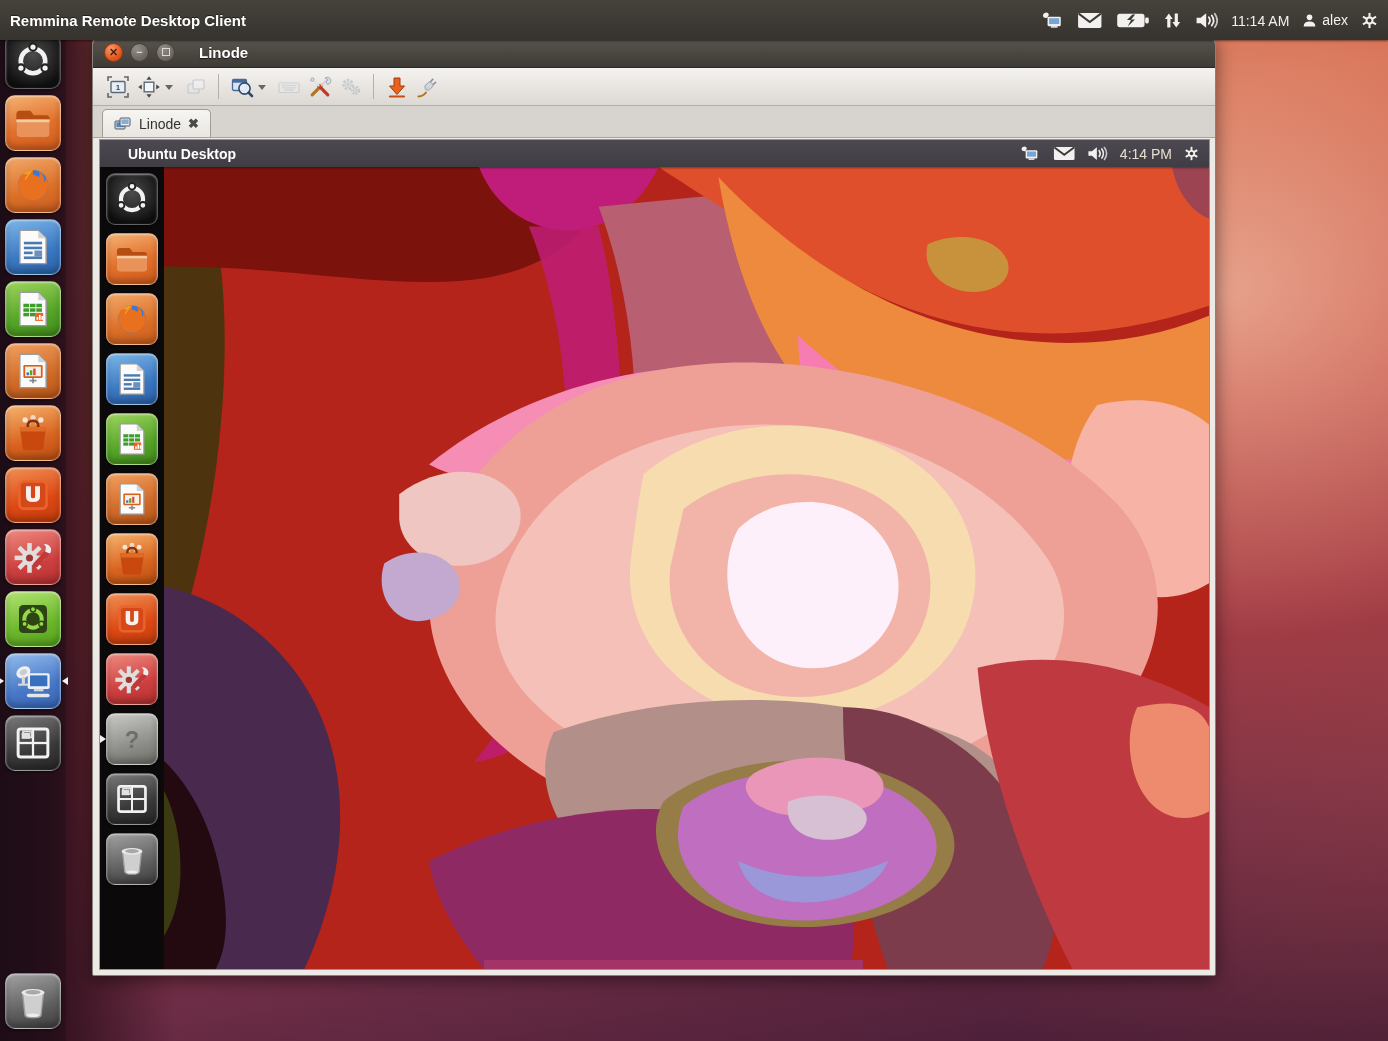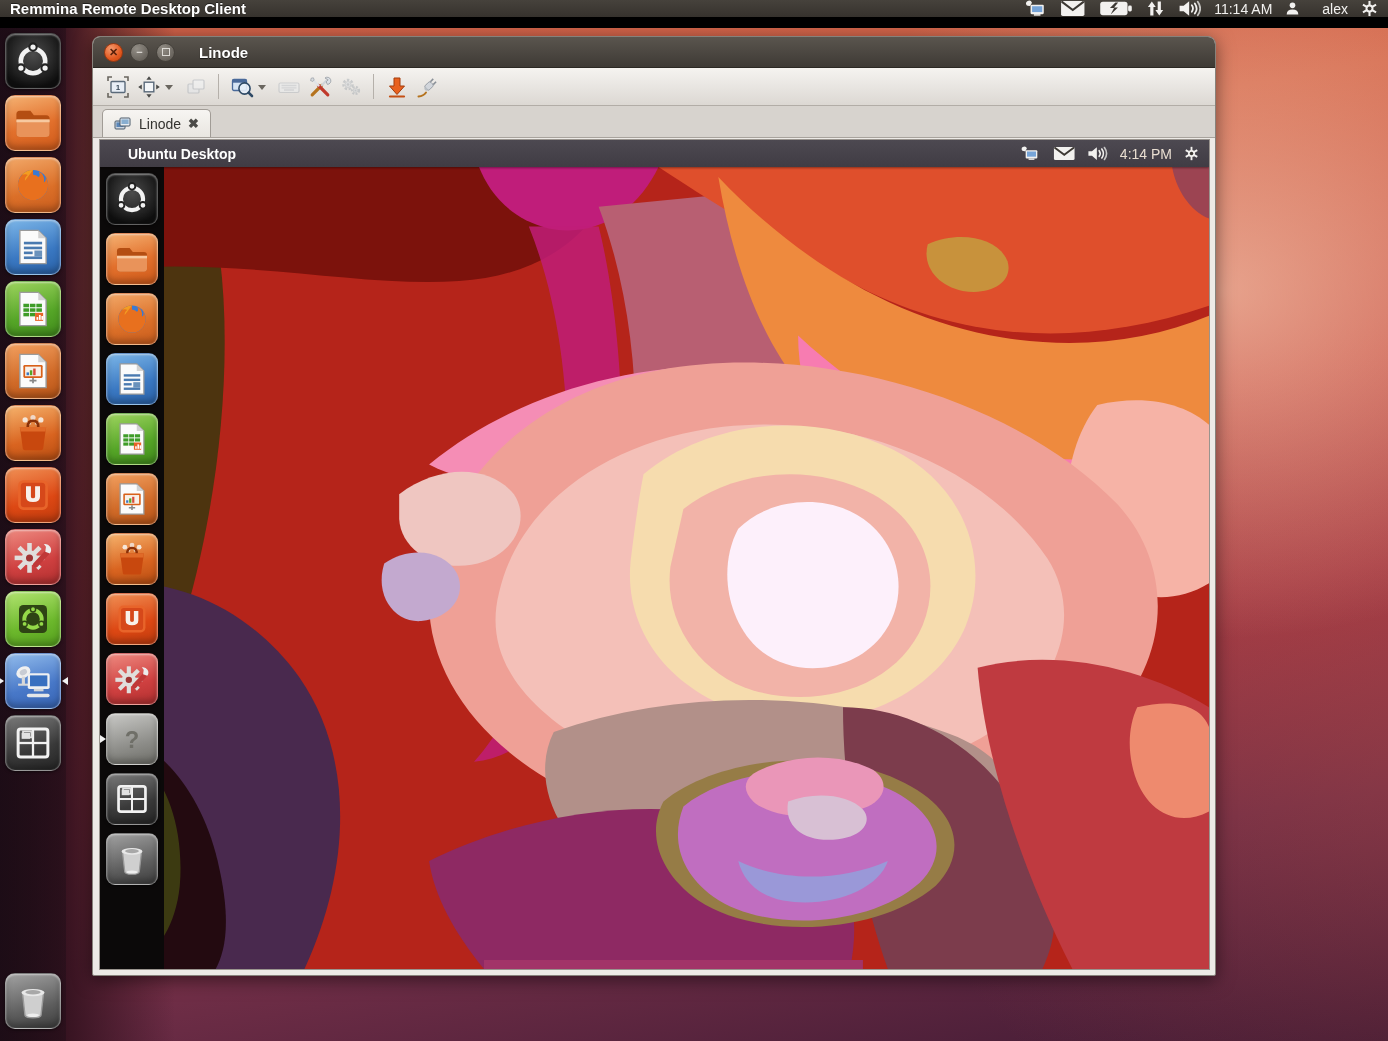--- a/index.html
+++ b/index.html
@@ -8,29 +8,29 @@
 
   
   .desktop-bg{position:absolute;inset:28px 0 0 0;
     background:
       linear-gradient(90deg,#1f0b16 0px,#34121f 60px,rgba(52,18,31,0) 175px),
       radial-gradient(760px 560px at 88% 26%, rgba(250,214,188,.6), rgba(250,214,188,0) 62%),
       radial-gradient(900px 700px at 106% 72%, rgba(190,80,70,.35), rgba(190,80,70,0) 65%),
       linear-gradient(170deg,#cd5f47 0%,#d4684c 22%,#c54a3f 45%,#a43a44 62%,#6e2d46 80%,#421b35 100%);}
 
   
-  .top-panel{position:absolute;left:0;top:0;width:100%;height:17px;z-index:50;
+  .top-panel{position:absolute;left:0;top:0;width:100%;height:40px;z-index:50;
     background:linear-gradient(#46423c,#36322d);box-shadow:0 1px 2px rgba(0,0,0,.5);
     color:#fff;display:flex;align-items:center;}
   .tp-title{font-weight:bold;font-size:15px;margin-left:10px;text-shadow:0 -1px 0 rgba(0,0,0,.5);}
-  .tp-right{margin-left:auto;display:flex;align-items:center;gap:13px;margin-right:10px;}
+  .tp-right{margin-left:auto;display:flex;align-items:flex-end;gap:13px;margin-right:10px;}
   .tray-icon{height:17px;display:flex;align-items:center;}
   .tray-icon svg{height:17px;width:auto;display:block;}
   .panel-clock{font-size:14px;color:#f2f1ef;}
-  .tp-user{display:flex;align-items:center;gap:22px;font-size:14px;color:#f2f1ef;}
+  .tp-user{display:flex;align-items:center;gap:5px;font-size:14px;color:#f2f1ef;}
   .tp-user .tray-icon svg{height:15px;}
 
   
   .launcher{position:absolute;left:0;top:28px;bottom:0;width:66px;z-index:40;
     background:linear-gradient(90deg,rgba(28,13,22,.72),rgba(28,13,22,.42));
     display:flex;flex-direction:column;align-items:center;padding-top:5px;box-sizing:border-box;}
   .tile{width:56px;height:56px;border-radius:10px;margin-bottom:6px;position:relative;flex:none;
     display:flex;align-items:center;justify-content:center;
     border:1px solid rgba(255,255,255,.28);box-sizing:border-box;
     box-shadow:inset 0 1px 2px rgba(255,255,255,.5), inset 0 -4px 6px rgba(0,0,0,.25), 0 1px 3px rgba(0,0,0,.55);}

